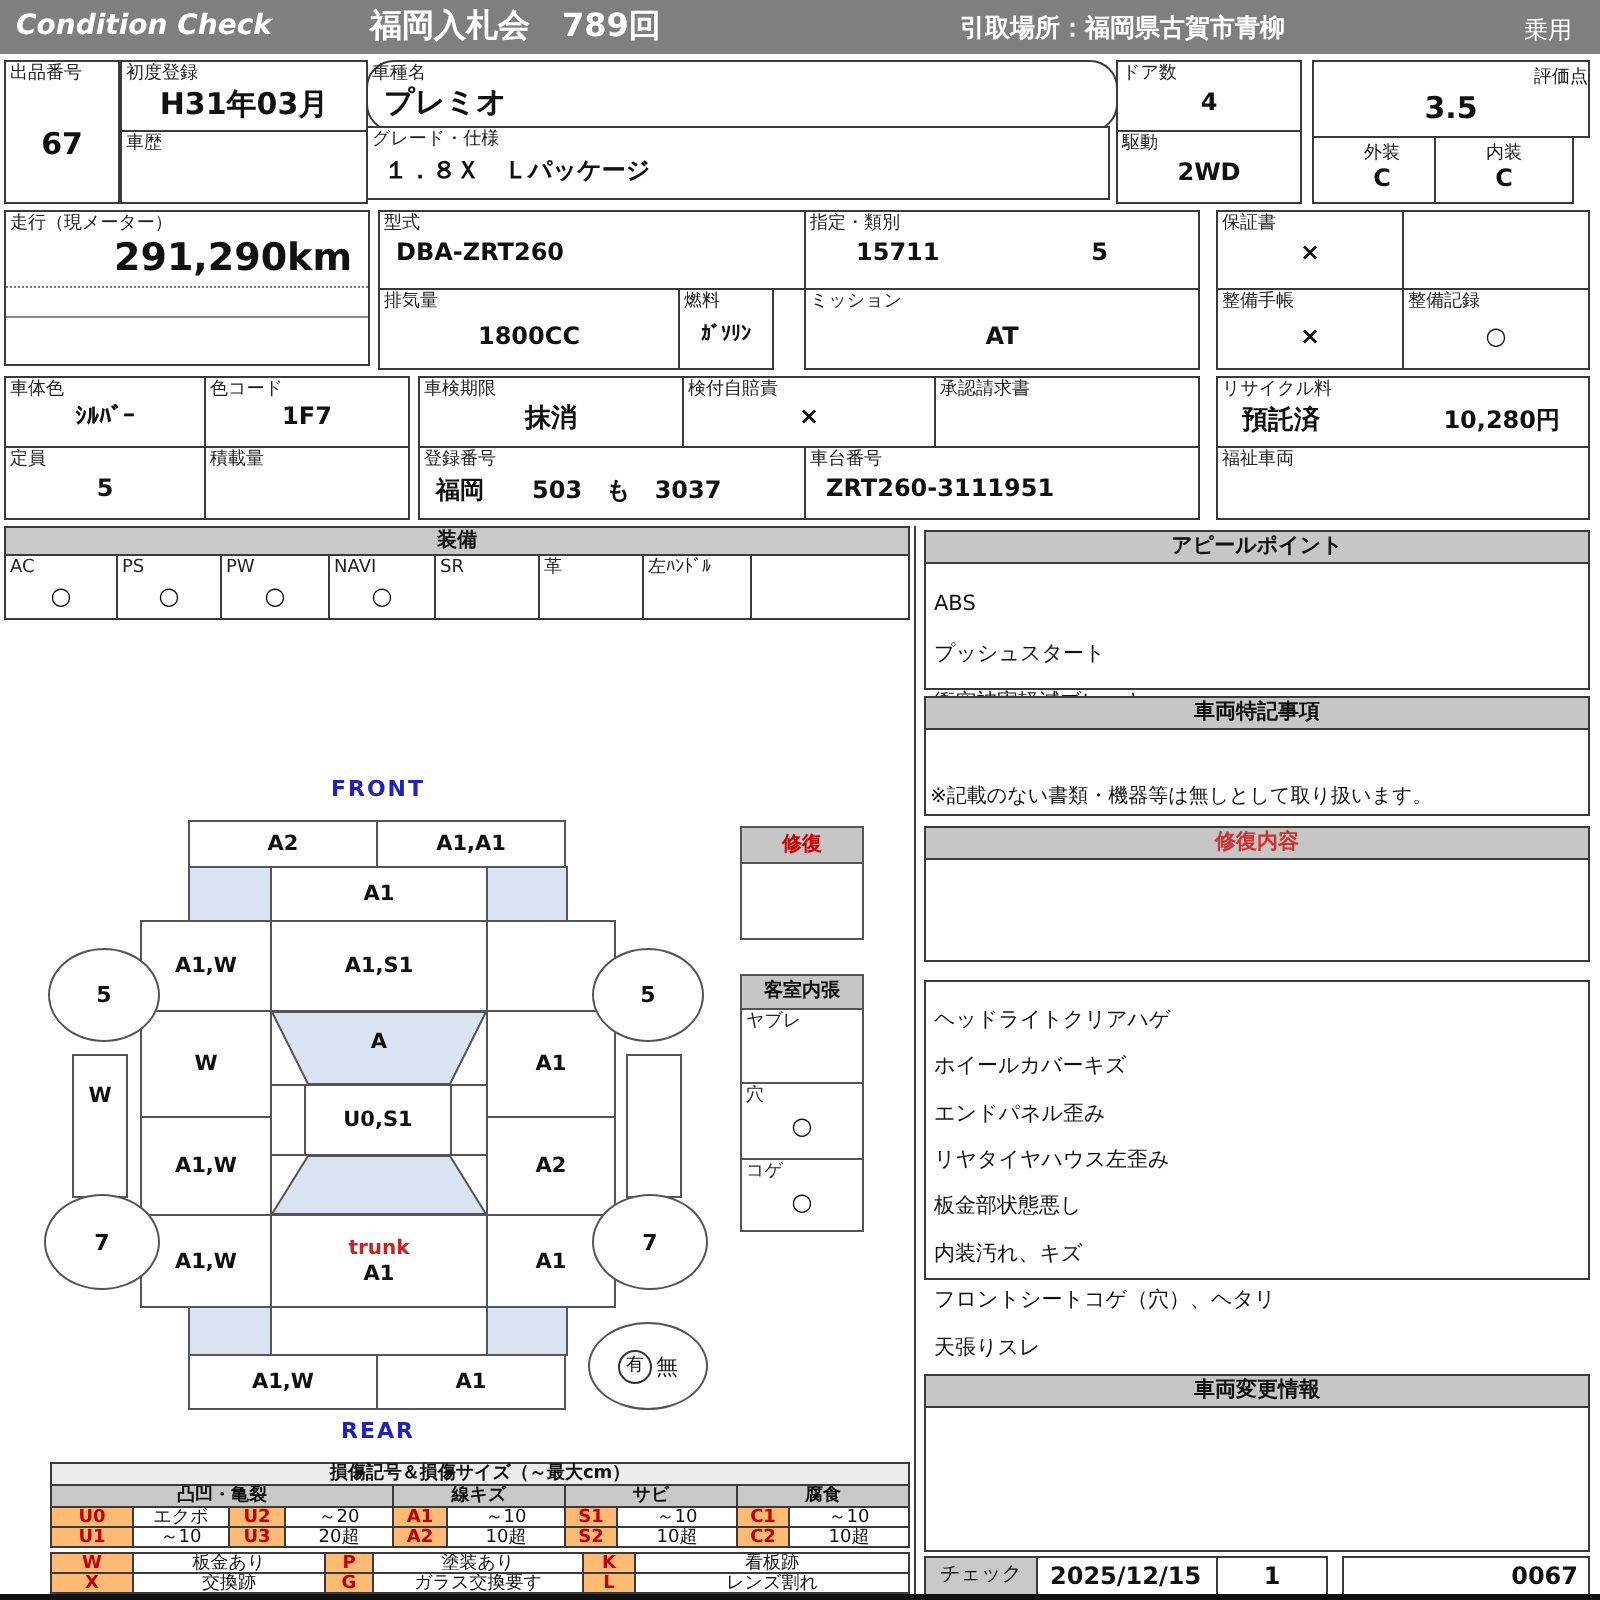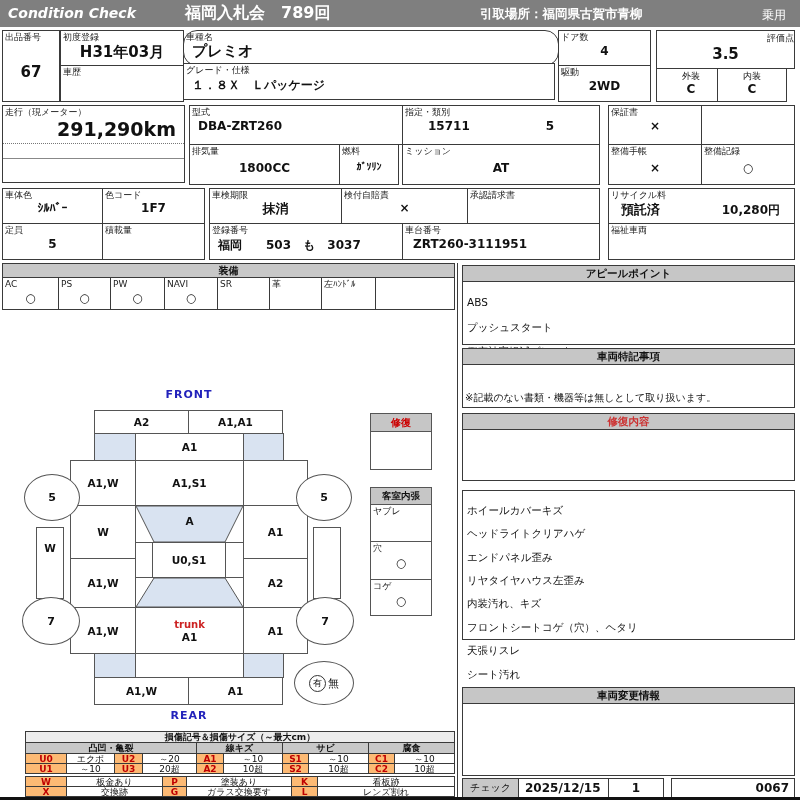--- a/index.html
+++ b/index.html
@@ -86,21 +86,21 @@
 </div>
 <div class="cell" style="left:402px;top:105px;width:198px;height:40px;">
   <span class="lbl">指定・類別</span>
   <div class="val" style="text-align:left;padding-left:25px;">15711</div>
   <div class="val" style="left:auto;right:45px;width:auto;">5</div>
 </div>
 <div class="cell" style="left:189px;top:144px;width:151px;height:41px;">
   <span class="lbl">排気量</span>
   <div class="val" style="top:16px;">1800CC</div>
 </div>
-<div class="cell" style="left:339px;top:144px;width:60px;height:41px;">
+<div class="cell" style="left:339px;top:144px;width:48px;height:41px;">
   <span class="lbl">燃料</span>
   <div class="val" style="top:16px;font-size:10px;">ｶﾞｿﾘﾝ</div>
 </div>
 <div class="cell" style="left:402px;top:144px;width:198px;height:41px;">
   <span class="lbl">ミッション</span>
   <div class="val" style="top:16px;">AT</div>
 </div>
 <div class="cell" style="left:608px;top:105px;width:94px;height:40px;">
   <span class="lbl">保証書</span>
   <div class="val">×</div>
@@ -209,24 +209,25 @@
 <div class="sec" style="left:462px;top:348px;width:333px;height:60px;">
   <div class="sec-h">車両特記事項</div>
   <div class="abs" style="left:2px;bottom:2px;font-size:10px;">※記載のない書類・機器等は無しとして取り扱います。</div>
 </div>
 <div class="sec" style="left:462px;top:413px;width:333px;height:68px;">
   <div class="sec-h" style="color:#cc3333;">修復内容</div>
   <div class="sec-b"></div>
 </div>
 <div class="sec" style="left:462px;top:490px;width:333px;height:150px;">
   <div class="sec-b" style="line-height:11.7px;">
+    <div>ヘッドライトクリアハゲ</div>
     <div>ホイールカバーキズ</div>
-    <div>ヘッドライトクリアハゲ</div>
     <div>エンドパネル歪み</div>
     <div>リヤタイヤハウス左歪み</div>
+    <div>板金部状態悪し</div>
     <div>内装汚れ、キズ</div>
     <div>フロントシートコゲ（穴）、ヘタリ</div>
     <div>天張りスレ</div>
     <div>シート汚れ</div>
     <div>グローブボックスキズ</div>
     <div>エアコン不良</div>
   </div>
 </div>
 <div class="sec" style="left:462px;top:687px;width:333px;height:89px;">
   <div class="sec-h">車両変更情報</div>

